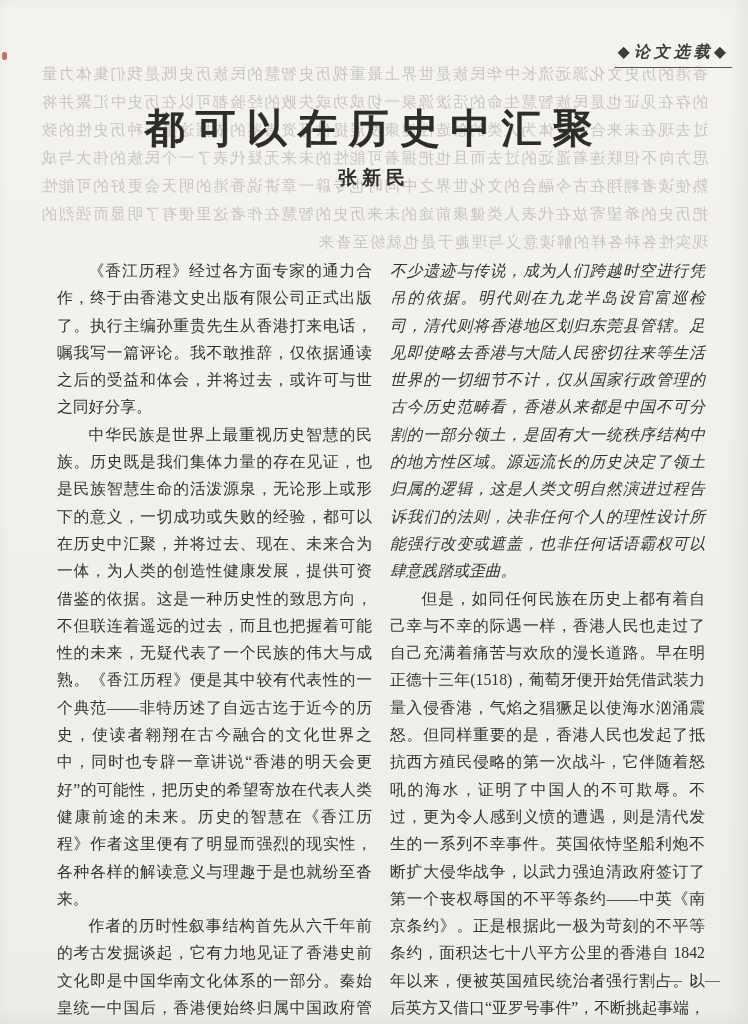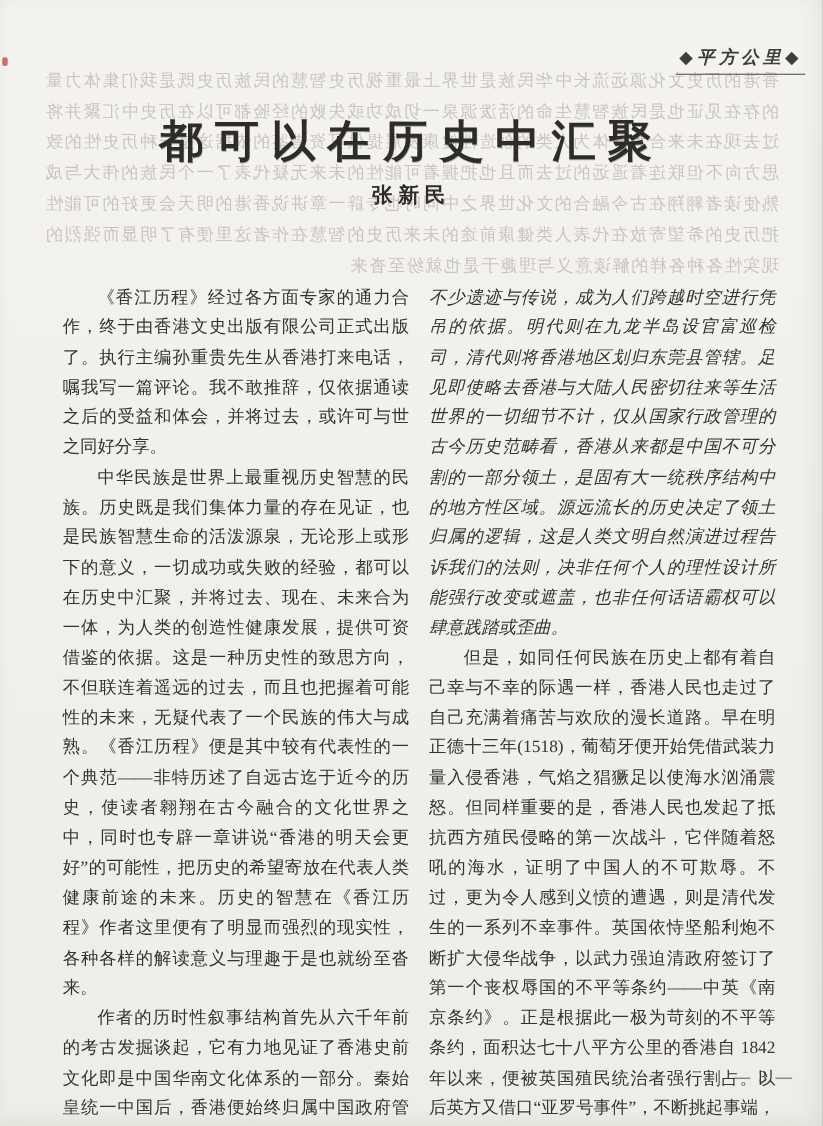--- a/index.html
+++ b/index.html
@@ -64,21 +64,21 @@
 </style>
 </head>
 <body>
 
 <div class="page">
 
   <div class="ghost">香港的历史文化源远流长中华民族是世界上最重视历史智慧的民族历史既是我们集体力量的存在见证也是民族智慧生命的活泼源泉一切成功或失败的经验都可以在历史中汇聚并将过去现在未来合为一体为人类的创造性健康发展提供可资借鉴的依据这是一种历史性的致思方向不但联连着遥远的过去而且也把握着可能性的未来无疑代表了一个民族的伟大与成熟使读者翱翔在古今融合的文化世界之中同时也专辟一章讲说香港的明天会更好的可能性把历史的希望寄放在代表人类健康前途的未来历史的智慧在作者这里便有了明显而强烈的现实性各种各样的解读意义与理趣于是也就纷至沓来</div>
 
   <div class="scan-speck"></div>
 
-  <div class="header-label">◆平方公里◆</div>
+  <div class="header-label">◆论文选载◆</div>
 
   <div class="title-block">
     <h1 class="title">都可以在历史中汇聚</h1>
     <div class="author">张新民</div>
   </div>
 
   <div class="columns">
     <div class="column">
       <p>《香江历程》经过各方面专家的通力合作，终于由香港文史出版有限公司正式出版了。执行主编孙重贵先生从香港打来电话，嘱我写一篇评论。我不敢推辞，仅依据通读之后的受益和体会，并将过去，或许可与世之同好分享。</p>
       <p>中华民族是世界上最重视历史智慧的民族。历史既是我们集体力量的存在见证，也是民族智慧生命的活泼源泉，无论形上或形下的意义，一切成功或失败的经验，都可以在历史中汇聚，并将过去、现在、未来合为一体，为人类的创造性健康发展，提供可资借鉴的依据。这是一种历史性的致思方向，不但联连着遥远的过去，而且也把握着可能性的未来，无疑代表了一个民族的伟大与成熟。《香江历程》便是其中较有代表性的一个典范——非特历述了自远古迄于近今的历史，使读者翱翔在古今融合的文化世界之中，同时也专辟一章讲说“香港的明天会更好”的可能性，把历史的希望寄放在代表人类健康前途的未来。历史的智慧在《香江历程》作者这里便有了明显而强烈的现实性，各种各样的解读意义与理趣于是也就纷至沓来。</p>

